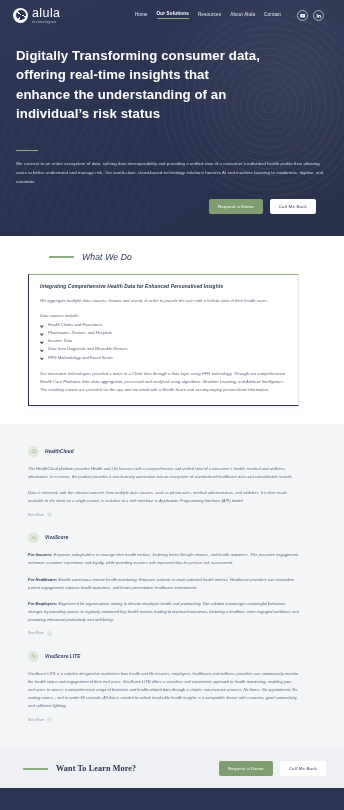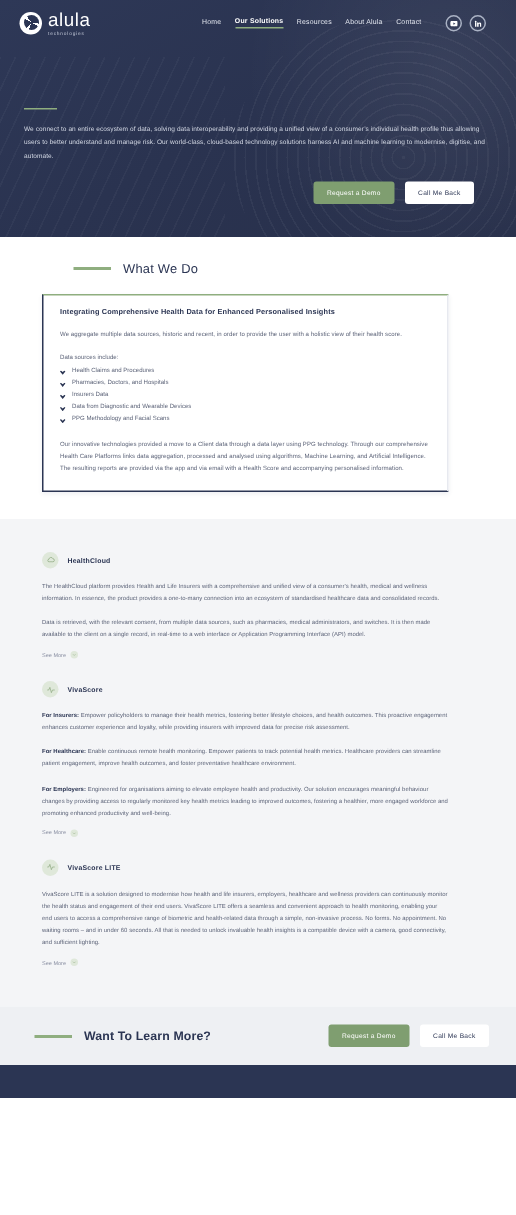--- a/index.html
+++ b/index.html
@@ -88,21 +88,21 @@
   .hero-btns { display:flex; gap:7px; justify-content:flex-end; padding:12px 12px 0 0; }
   .btn {
     font-size:4.4px; letter-spacing:.2px; padding:5px 9px; border-radius:2px;
     cursor:pointer; white-space:nowrap; border:none;
     font-family:"Liberation Sans", sans-serif;
   }
   .btn-green { background:#7f9e70; color:#ffffff; }
   .btn-white { background:#ffffff; color:#2b3553; }
 
   
-  .sec { padding:16px 30px 18px 13px; }
+  .sec { padding:16px 30px 18px 13px;font-style:italic; }
   .sec-head { display:flex; align-items:center; gap:8px; padding-left:36px; margin-bottom:12px; }
   .sec-dash { width:25px; height:1.4px; background:#8fae7f; }
   .sec-title { font-size:8.6px; color:#2b3553; font-weight:400; letter-spacing:.15px; }
 
   .card {
     background:#ffffff; border-top:1.6px solid #8fae7f;
     border-left:1.6px solid #2b3553; border-right:1px solid #e7e9ef;
     border-bottom:1.6px solid #2b3553;
     padding:9px 11px 11px 11px; margin:0 15px;
     box-shadow:0 1px 3px rgba(43,53,83,.08);
@@ -145,21 +145,21 @@
     display:inline-flex; align-items:center; justify-content:center;
   }
   .acc-more .chev svg{ width:3px;height:3px;stroke:#7f9e70;stroke-width:2;fill:none;}
 
   
   .cta {
     background:#eef0f3; padding:12px 13px;
     display:flex; align-items:center;
   }
   .cta-left { display:flex; align-items:center; gap:8px; padding-left:10px; }
-  .cta-title { font-size:8.2px; color:#2b3553; letter-spacing:.1px; }
+  .cta-title { font-size:8.2px; color:#2b3553; letter-spacing:.1px;font-family:Liberation Serif, serif; }
   .cta-btns { margin-left:auto; display:flex; gap:7px; padding-right:5px; }
 
   
   .footer { background:#2b3553; padding:14px 13px 8px 13px; }
 </style>
 </head>
 <body>
 
 <section class="hero">
   <div class="hero-deco"></div>
@@ -188,20 +188,21 @@
         <div class="nav-ic">
           <svg viewBox="0 0 24 24">
               <path d="M4.98 3.5a2.5 2.5 0 11-.02 5 2.5 2.5 0 01.02-5zM3 9h4v12H3zM9 9h3.8v1.7h.05c.53-1 1.83-2.05 3.76-2.05 4.02 0 4.76 2.64 4.76 6.08V21h-4v-5.45c0-1.3-.02-2.98-1.82-2.98-1.82 0-2.1 1.42-2.1 2.88V21H9z"></path>
             </svg>
         </div>
       </div>
     </div>
   </nav>
 
   <div class="hero-body">
+    <h1 class="hero-title">Digitally Transforming consumer data, offering real-time insights that enhance the understanding of an individual’s risk status</h1>
     <div class="hero-rule"></div>
     <p class="hero-copy">We connect to an entire ecosystem of data, solving data interoperability and providing a unified view of a consumer’s individual health profile thus allowing users to better understand and manage risk. Our world-class, cloud-based technology solutions harness AI and machine learning to modernise, digitise, and automate.</p>
     <div class="hero-btns">
       <button class="btn btn-green">Request a Demo</button>
       <button class="btn btn-white">Call Me Back</button>
     </div>
   </div>
 </section>
 
 <section class="sec">

